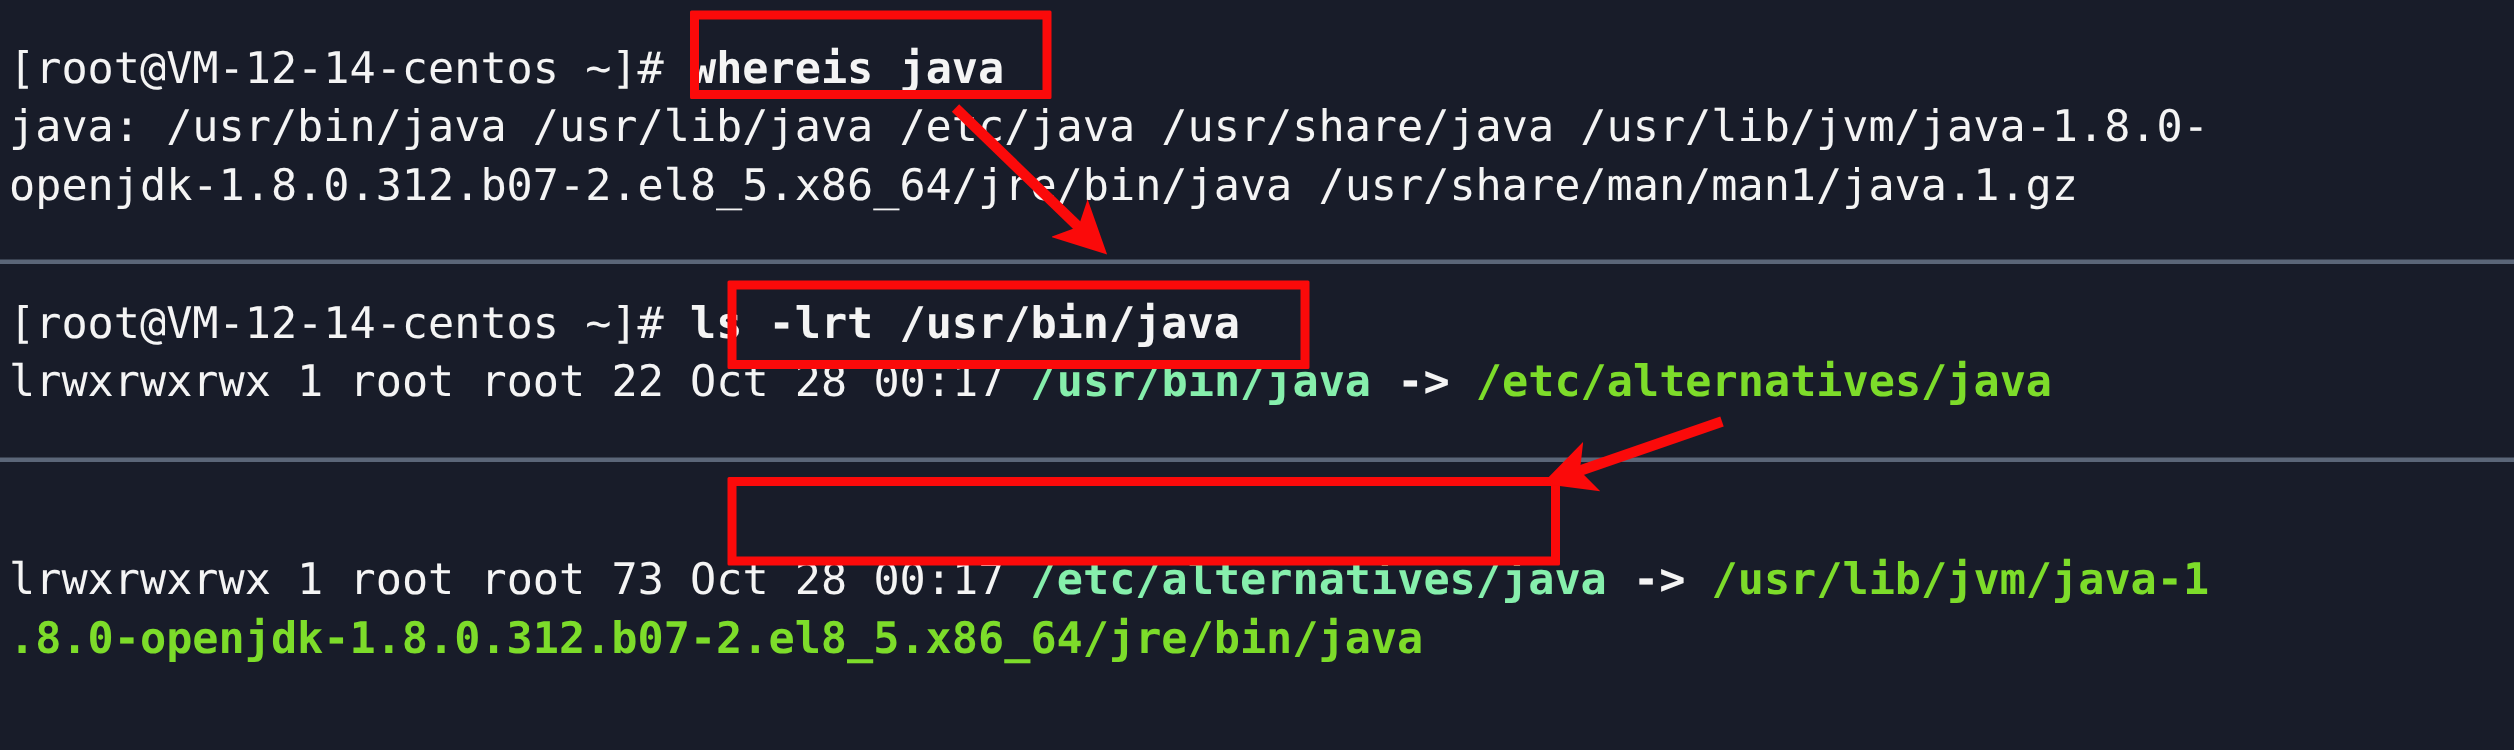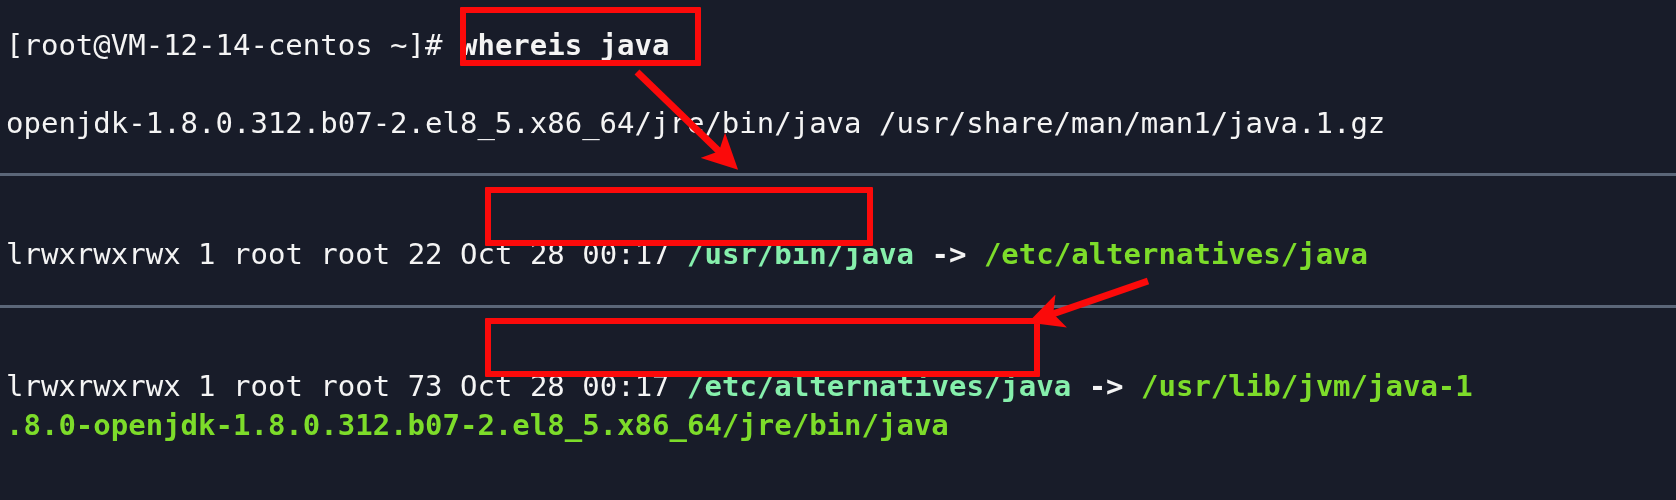--- a/index.html
+++ b/index.html
@@ -94,26 +94,28 @@
 </head>
 <body>
 
 <div id="root">
 
   <div class="term">
 
     
     <div class="line" style="top:26px;"><span class="l-plain">[root@VM-12-14-centos ~]#</span><span class="c-white"> </span><span class="c-white">whereis java</span></div>
 
+    <div class="line l-plain" style="top:65px;">java: /usr/bin/java /usr/lib/java /etc/java /usr/share/java /usr/lib/jvm/java-1.8.0-</div>
 
     <div class="line l-plain" style="top:104px;text-align:right;">openjdk-1.8.0.312.b07-2.el8_5.x86_64/jre/bin/java /usr/share/man/man1/java.1.gz</div>
 
     <div class="sep" style="top:173px;"></div>
 
     
+    <div class="line" style="top:196px;"><span class="l-plain">[root@VM-12-14-centos ~]#</span><span class="c-white"> </span><span class="c-white">ls -lrt /usr/bin/java</span></div>
 
     <div class="line" style="top:235px;"><span class="l-plain">lrwxrwxrwx</span><span class="l-plain"> </span><span class="l-plain">1</span><span class="l-plain"> </span><span class="l-plain">root</span><span class="l-plain"> </span><span class="l-plain">root</span><span class="l-plain"> </span><span class="l-plain">22</span><span class="l-plain"> </span><span class="l-plain">Oct</span><span class="l-plain"> </span><span class="l-plain">28</span><span class="l-plain"> </span><span class="l-plain">00:17</span><span class="l-plain"> </span><span class="c-cyan">/usr/bin/java</span><span class="l-plain"> </span><span class="c-white">-&gt;</span><span class="l-plain"> </span><span class="c-green">/etc/alternatives/java</span></div>
 
     <div class="sep" style="top:305px;"></div>
 
     
 
     <div class="line" style="top:367px;"><span class="l-plain">lrwxrwxrwx</span><span class="l-plain"> </span><span class="l-plain">1</span><span class="l-plain"> </span><span class="l-plain">root</span><span class="l-plain"> </span><span class="l-plain">root</span><span class="l-plain"> </span><span class="l-plain">73</span><span class="l-plain"> </span><span class="l-plain">Oct</span><span class="l-plain"> </span><span class="l-plain">28</span><span class="l-plain"> </span><span class="l-plain">00:17</span><span class="l-plain"> </span><span class="c-cyan">/etc/alternatives/java</span><span class="l-plain"> </span><span class="c-white">-&gt;</span><span class="l-plain"> </span><span class="c-green">/usr/lib/jvm/java-1</span></div>
 
     <div class="line c-green" style="top:406px;">.8.0-openjdk-1.8.0.312.b07-2.el8_5.x86_64/jre/bin/java</div>

